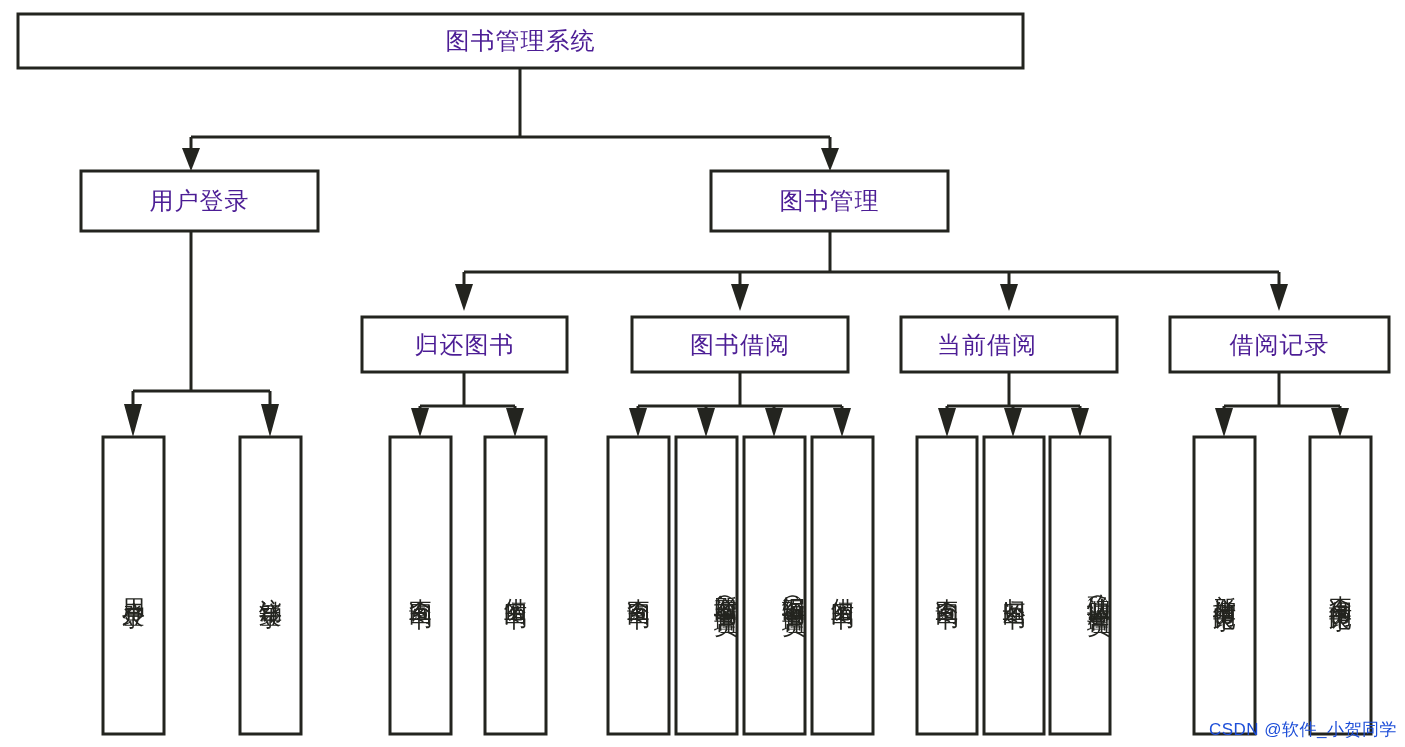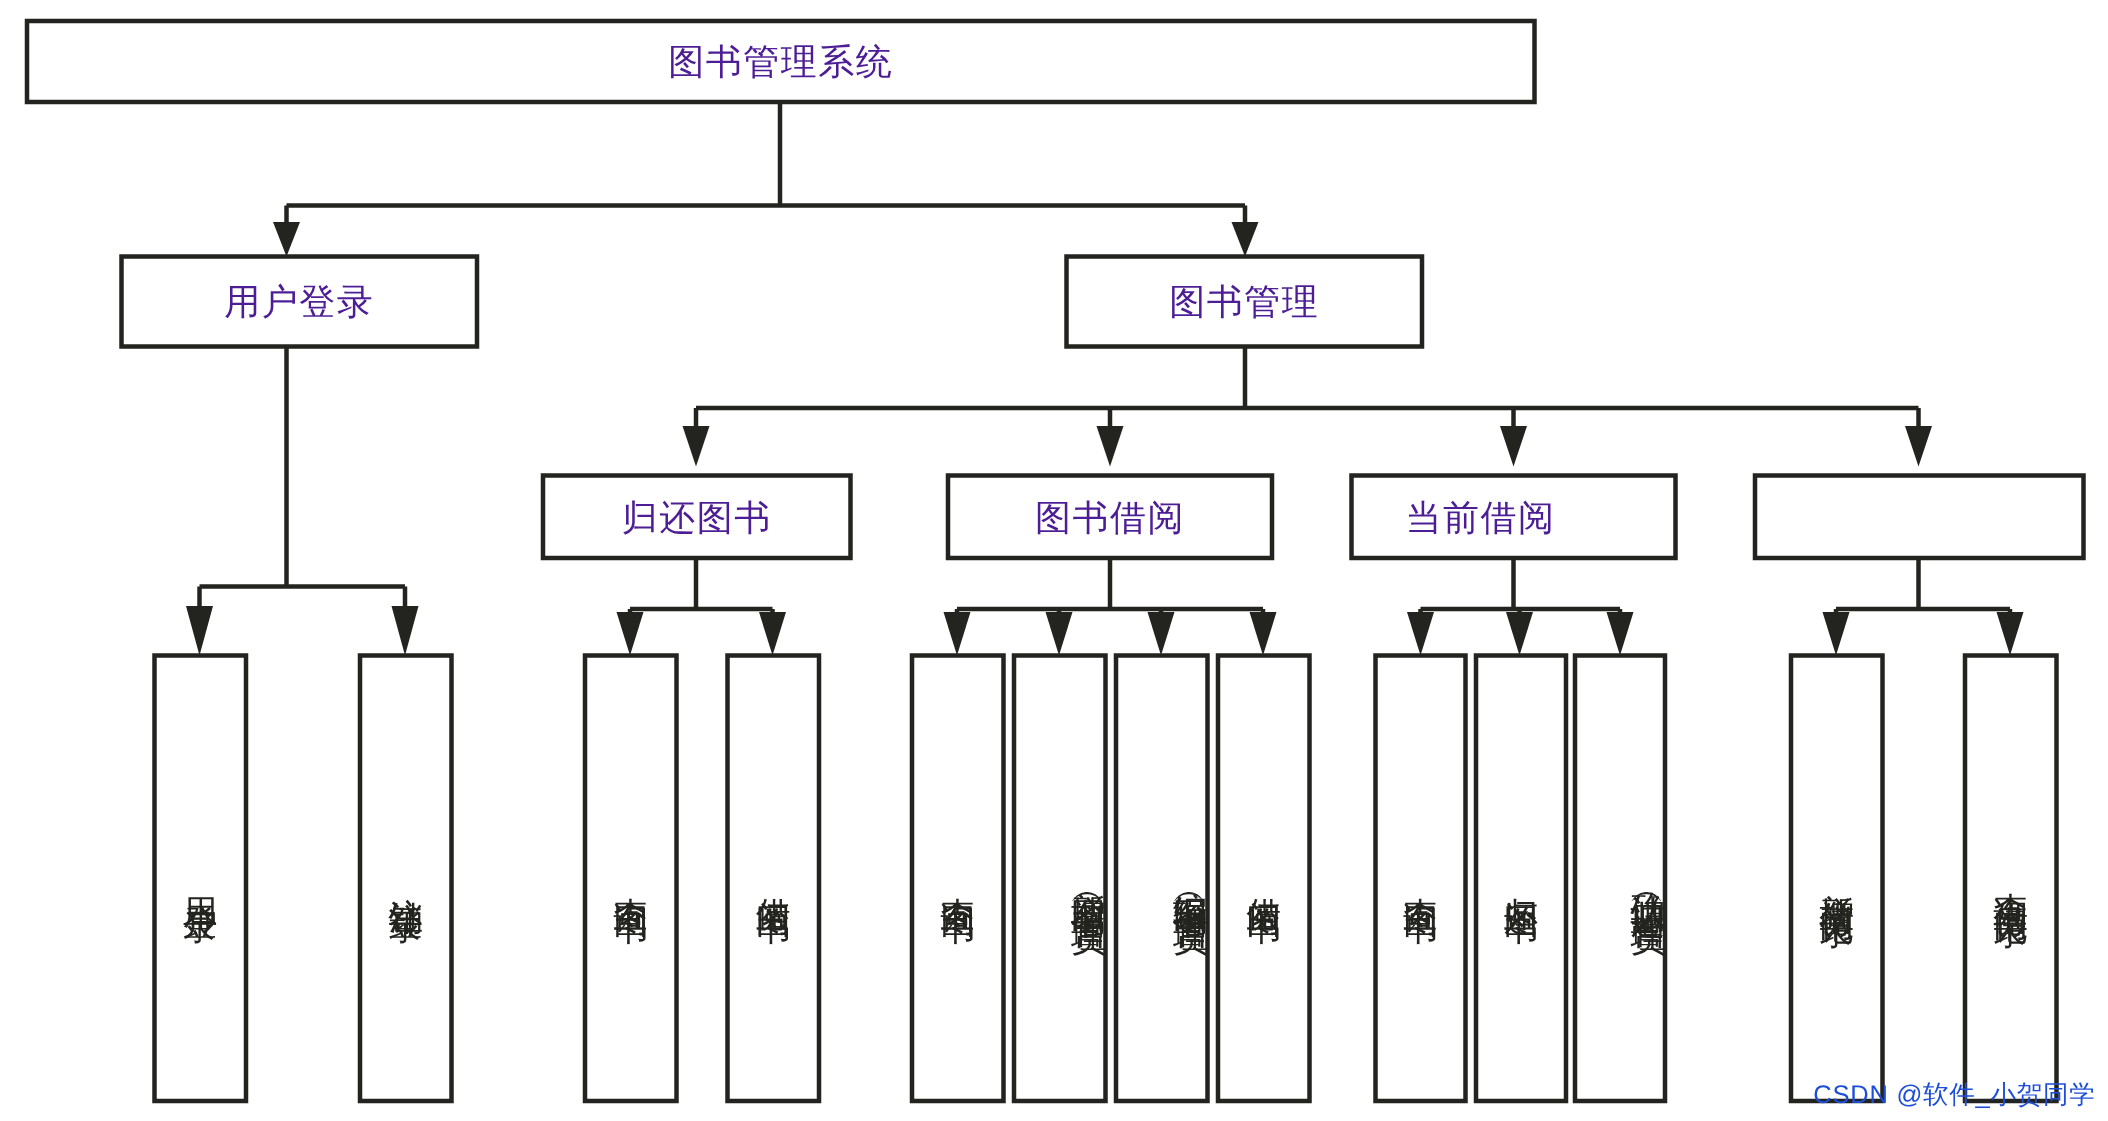--- a/index.html
+++ b/index.html
@@ -184,20 +184,21 @@
   </svg>
 
   <div class="hlabel" style="left:18px;  top:14px;  width:1005px; height:54px;">图书管理系统</div>
 
   <div class="hlabel" style="left:81px;  top:171px; width:237px; height:60px;">用户登录</div>
   <div class="hlabel" style="left:711px; top:171px; width:237px; height:60px;">图书管理</div>
 
   <div class="hlabel" style="left:362px; top:317px; width:205px; height:55px;">归还图书</div>
   <div class="hlabel" style="left:632px; top:317px; width:216px; height:55px;">图书借阅</div>
   <div class="hlabel" style="left:901px; top:317px; width:172px; height:55px;">当前借阅</div>
+  <div class="hlabel" style="left:1170px;top:317px; width:219px; height:55px;">借阅记录</div>
 
   <div class="vlabel" style="left:103px; top:437px; width:61px; height:297px;">用户登录</div>
   <div class="vlabel" style="left:240px; top:437px; width:61px; height:297px;">注销登录</div>
 
   <div class="vlabel" style="left:390px; top:437px; width:61px; height:297px;">查询图书</div>
   <div class="vlabel" style="left:485px; top:437px; width:61px; height:297px;">借阅图书</div>
 
   <div class="vlabel" style="left:608px; top:437px; width:61px; height:297px;">查询图书</div>
   <div class="vlabel" style="left:676px; top:437px; width:61px; height:297px; align-items:flex-start; padding-top:8px; box-sizing:border-box;">新增图书（管理员）</div>
   <div class="vlabel" style="left:744px; top:437px; width:61px; height:297px; align-items:flex-start; padding-top:8px; box-sizing:border-box;">编辑图书（管理员）</div>

